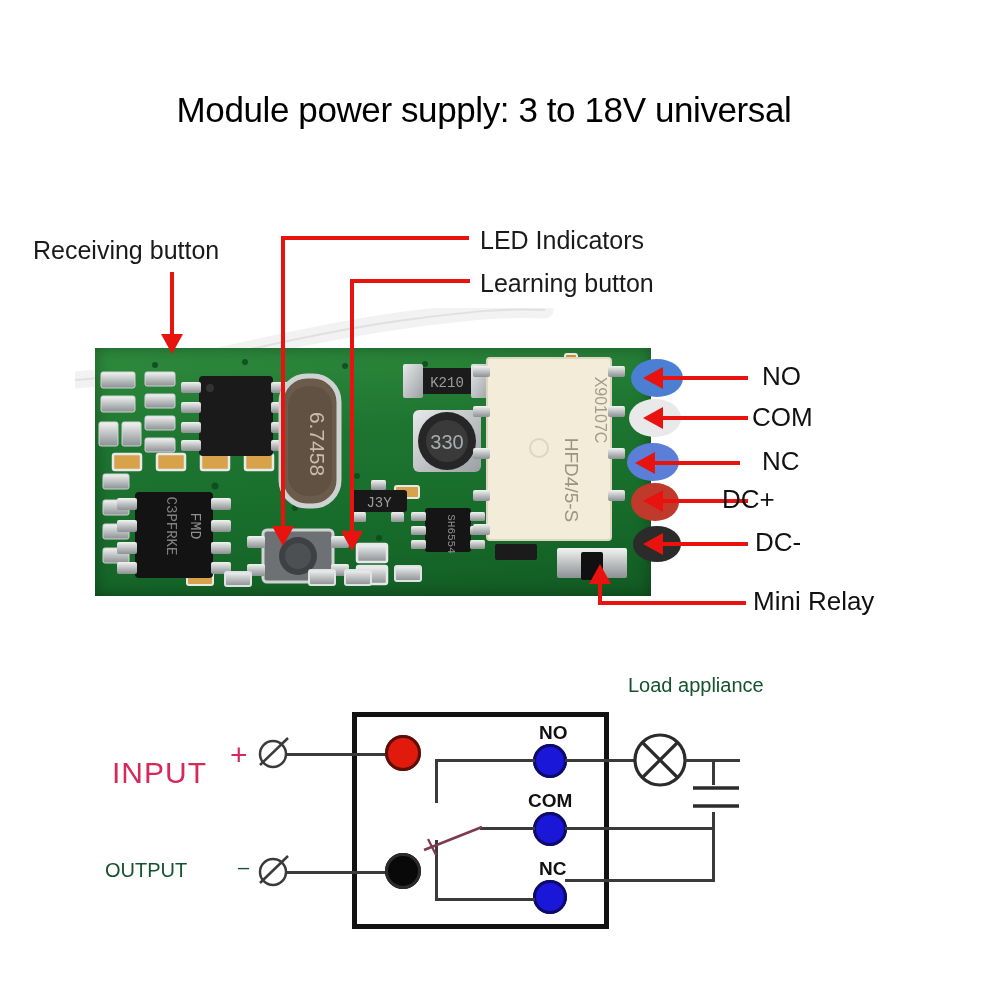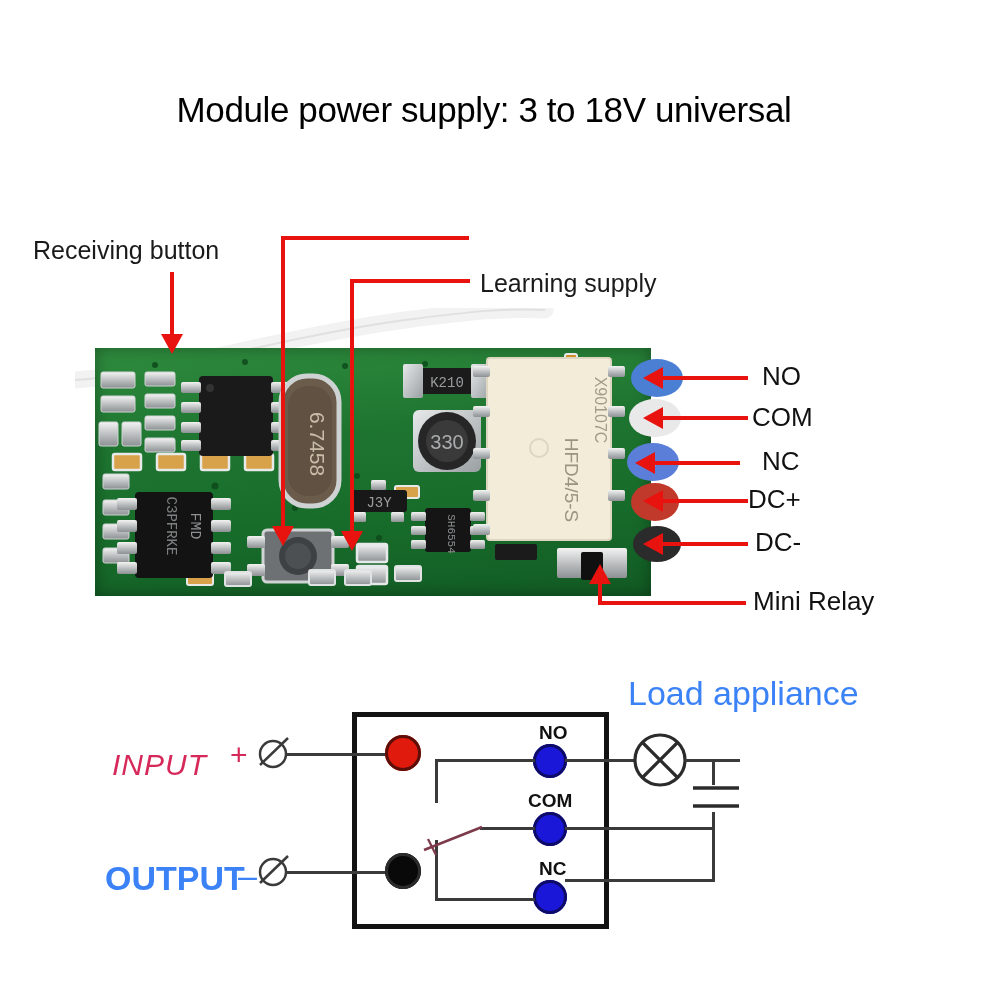--- a/index.html
+++ b/index.html
@@ -40,21 +40,21 @@
   #pcb{position:absolute;left:0;top:0;width:100%;height:100%;}
 
   
   #schem{position:absolute;left:60px;top:660px;width:900px;height:300px;}
   .sline{position:absolute;background:#3a3a3a;}
   .sh{height:3px;} .sv{width:3px;}
   .boxline{position:absolute;background:#121212;}
   .bh{height:5px;} .bv{width:5px;}
   .dot{position:absolute;border-radius:50%;}
   .lbl{position:absolute;font-size:19px;font-weight:bold;color:#111;white-space:nowrap;}
-  .biglbl{position:absolute;font-size:34px;color:#3b82f6;white-space:nowrap;}
+  .biglbl{position:absolute;font-size:20px;color:#14532d;white-space:nowrap;}
   .pinklbl{position:absolute;font-size:30px;color:#d6295a;white-space:nowrap;letter-spacing:1px;}
 </style>
 </head>
 <body>
 
 <div id="root">
 
   <div id="title">Module power supply: 3 to 18V universal</div>
 
   <div id="pcbWrap">
@@ -248,71 +248,72 @@
       <ellipse cx="40" cy="156" rx="24" ry="19" fill="#c0392b"></ellipse>
       <ellipse cx="42" cy="198" rx="24" ry="18" fill="#2b2b2b"></ellipse>
       <text x="34" y="118" fill="#7fa1e0" font-size="12" transform="rotate(90 34 118)" text-anchor="middle">s</text>
     </svg>
   </div>
 
   <div class="calloutText" style="left:33px;top:236px;">Receiving button</div>
   <div class="redline vline" style="left:170px;top:272px;height:66px;"></div>
   <div class="arrowD" style="left:161px;top:334px;"></div>
 
+  <div class="calloutText" style="left:480px;top:226px;">LED Indicators</div>
   <div class="redline hline" style="left:281px;top:236px;width:188px;"></div>
   <div class="redline vline" style="left:281px;top:236px;height:294px;"></div>
   <div class="arrowD" style="left:272px;top:526px;"></div>
 
-  <div class="calloutText" style="left:480px;top:269px;">Learning supply</div>
+  <div class="calloutText" style="left:480px;top:269px;">Learning button</div>
   <div class="redline hline" style="left:350px;top:279px;width:120px;"></div>
   <div class="redline vline" style="left:350px;top:279px;height:256px;"></div>
   <div class="arrowD" style="left:341px;top:531px;"></div>
 
   <div class="redline hline" style="left:663px;top:376px;width:85px;"></div>
   <div class="arrowL" style="left:643px;top:367px;"></div>
   <div class="termText" style="left:762px;top:361px;">NO</div>
 
   <div class="redline hline" style="left:663px;top:416px;width:85px;"></div>
   <div class="arrowL" style="left:643px;top:407px;"></div>
   <div class="termText" style="left:752px;top:402px;">COM</div>
 
   <div class="redline hline" style="left:655px;top:461px;width:85px;"></div>
   <div class="arrowL" style="left:635px;top:452px;"></div>
   <div class="termText" style="left:762px;top:446px;">NC</div>
 
   <div class="redline hline" style="left:663px;top:499px;width:85px;"></div>
   <div class="arrowL" style="left:643px;top:490px;"></div>
-  <div class="termText" style="left:748px;top:484px;">DC+</div>
+  <div class="termText" style="left:722px;top:484px;">DC+</div>
 
   <div class="redline hline" style="left:663px;top:542px;width:85px;"></div>
   <div class="arrowL" style="left:643px;top:533px;"></div>
   <div class="termText" style="left:755px;top:527px;text-align:right;">DC-</div>
 
   <div class="redline vline" style="left:598px;top:584px;height:21px;"></div>
   <div class="redline hline" style="left:598px;top:601px;width:148px;"></div>
   <div class="arrowU" style="left:589px;top:564px;"></div>
   <div class="termText" style="left:753px;top:586px;">Mini Relay</div>
 
   <div id="schem">
 
     <div class="boxline bh" style="left:292px;top:52px;width:257px;"></div>
     <div class="boxline bh" style="left:292px;top:264px;width:257px;"></div>
     <div class="boxline bv" style="left:292px;top:52px;height:217px;"></div>
     <div class="boxline bv" style="left:544px;top:52px;height:217px;"></div>
 
-    <div class="pinklbl" style="left:52px;top:88px;font-style:italic;">INPUT</div>
+    <div class="pinklbl" style="left:52px;top:96px;">INPUT</div>
     <div class="pinklbl" style="left:170px;top:78px;">+</div>
     <svg class="abs" style="left:192px;top:72px;width:46px;height:42px;">
       <circle cx="21" cy="22" r="13" fill="none" stroke="#3a3a3a" stroke-width="2.5"></circle>
       <line x1="8" y1="33" x2="36" y2="6" stroke="#3a3a3a" stroke-width="2.5"></line>
     </svg>
     <div class="sline sh" style="left:225px;top:93px;width:135px;"></div>
     <div class="dot" style="left:325px;top:75px;width:36px;height:36px;background:#e01b0e;box-shadow:0 0 0 3px #5c0f08 inset;"></div>
 
-    <div class="biglbl" style="left:45px;top:199px;font-weight:bold;">OUTPUT</div>
+    <div class="biglbl" style="left:45px;top:199px;">OUTPUT</div>
     <div class="biglbl" style="left:178px;top:196px;">–</div>
     <svg class="abs" style="left:192px;top:190px;width:46px;height:42px;">
       <circle cx="21" cy="22" r="13" fill="none" stroke="#3a3a3a" stroke-width="2.5"></circle>
       <line x1="8" y1="33" x2="36" y2="6" stroke="#3a3a3a" stroke-width="2.5"></line>
     </svg>
     <div class="sline sh" style="left:225px;top:211px;width:135px;"></div>
     <div class="dot" style="left:325px;top:193px;width:36px;height:36px;background:#090909;box-shadow:0 0 0 3px #2c2c2c inset;"></div>
 
     <div class="lbl" style="left:479px;top:62px;">NO</div>
     <div class="dot" style="left:473px;top:84px;width:34px;height:34px;background:#1a17d8;box-shadow:0 0 0 3px #0d0b66 inset;"></div>

